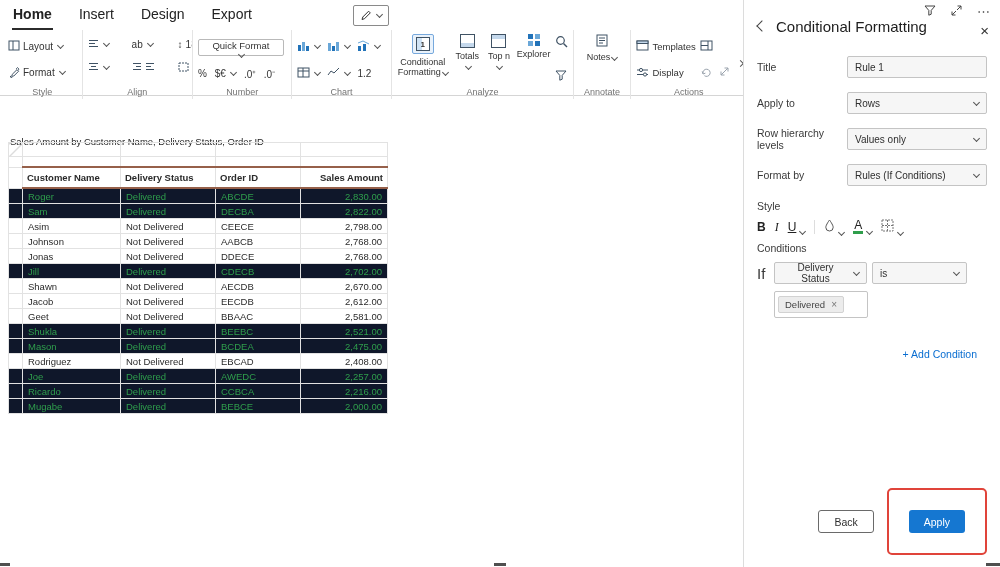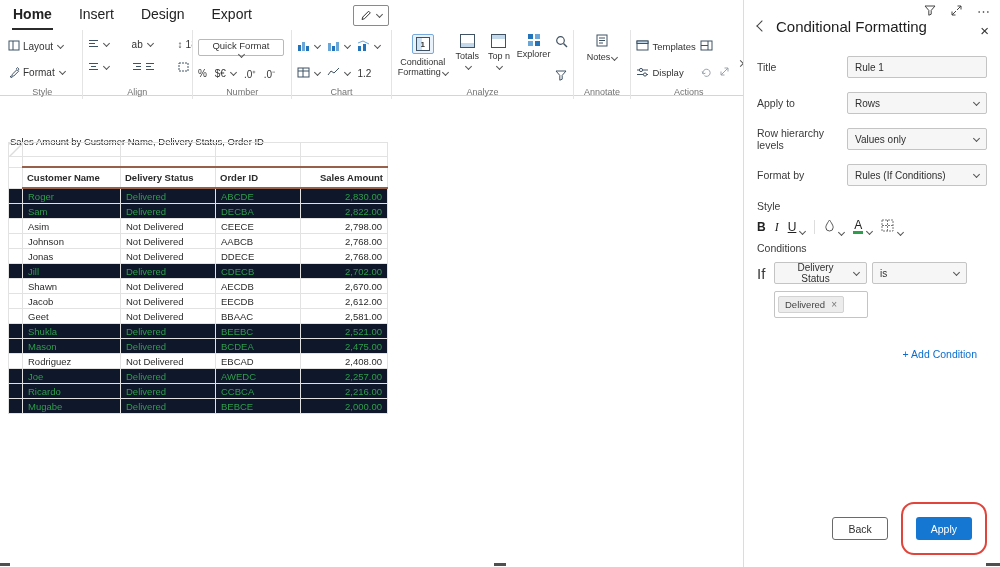--- a/index.html
+++ b/index.html
@@ -84,21 +84,21 @@
   .a-green{display:inline-block;border-bottom:3px solid var(--green,#2f9e4c);line-height:11px;font-size:12px;padding:0 1px;}
   .ifrow{position:absolute;top:262px;left:13px;display:flex;align-items:center;gap:5px;}
   .if-label{font-size:15px;color:#3a3a3a;width:12px;}
   .control.w93{width:93px;}.control.w95{width:95px;}
   .chipbox{position:absolute;top:291px;left:30px;width:94px;height:27px;border:1px solid #c4c4c4;border-radius:2px;display:flex;align-items:center;padding:2px 3px;background:#fff;box-sizing:border-box;}
   .chip{background:#ececec;border:1px solid #d2d2d2;border-radius:2px;font-size:9.5px;color:#444;display:inline-flex;align-items:center;gap:6px;padding:2px 6px;}
   .chip .x{font-size:10px;color:#777;line-height:1;}
   .addcond{position:absolute;top:334px;right:23px;font-size:10.5px;color:var(--link-blue,#0a6ed1);margin-top:14px;}
   .pfooter{position:absolute;bottom:12px;right:13px;display:flex;align-items:center;gap:13px;}
   .btn-back{height:23px;padding:0 15px;border:1px solid #6a6a6a;border-radius:3px;background:#fff;font-size:10.5px;color:#2f2f2f;justify-content:center;}
-  .apply-wrap{border:2px solid var(--highlight-red,#e0443a);border-radius:13px;padding:13px;}
+  .apply-wrap{border:2px solid var(--highlight-red,#e0443a);border-radius:5px;padding:20px;}
   .btn-apply{height:23px;padding:0 15px;border:none;border-radius:3px;background:var(--apply-blue,#1577d1);font-size:10.5px;color:#fff;justify-content:center;}
 
   
   .mark{position:absolute;bottom:1px;height:3px;background:#4f4f4f;}
 </style>
 </head>
 <body>
 
 <div class="app">
 

